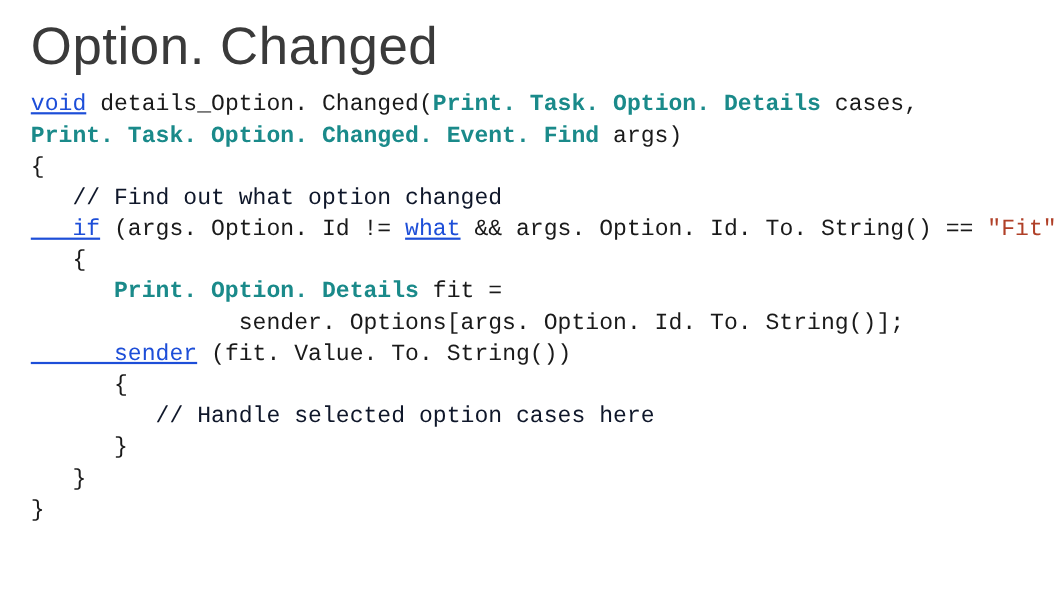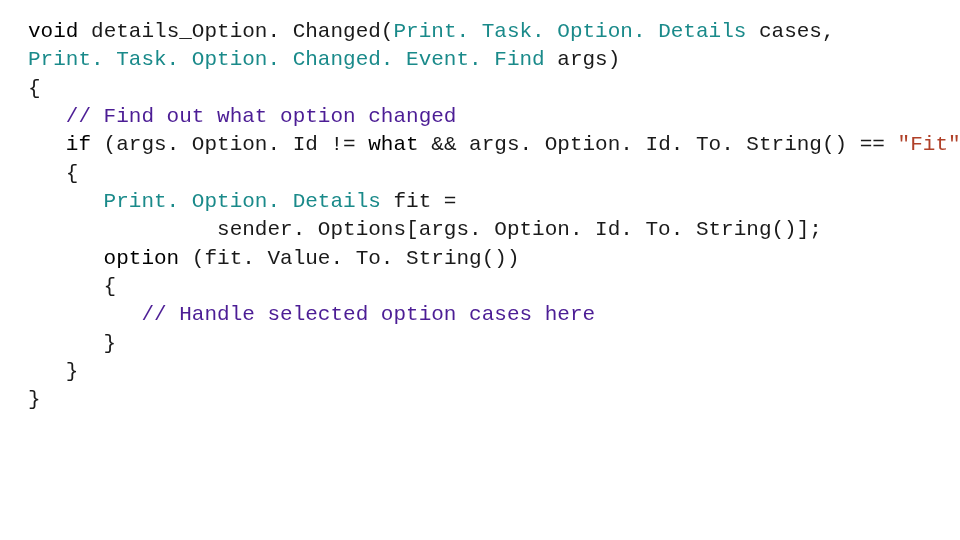--- a/index.html
+++ b/index.html
@@ -23,37 +23,38 @@
     line-height: 1.05;
   }
   .code {
     font-family: Consolas, "Courier New", monospace;
     font-size: 21px;
     line-height: 1.35;
     white-space: pre;
     color: #1a1a1a;
     font-weight: 500;
   }
-  .kw   { color: #000000; }  
-  .type { color: #1a8a8a; }  
+  .kw   { color: #1d4ed8; text-decoration: underline; }  
+  .type { color: #1a8a8a; font-weight: bold; }  
   .str  { color: #b04028; }  
-  .cmt  { color: #4c1d95; }  
+  .cmt  { color: #0f172a; }  
 </style>
 </head>
 <body>
 
 <div class="slide">
+  <h1 class="title">Option. Changed</h1>
 
   <div class="code"><span class="kw">void</span><span> details_Option. Changed(</span><span class="type">Print. Task. Option. Details</span><span> cases,</span>
 <span class="type">Print. Task. Option. Changed. Event. Find</span><span> args)</span>
 <span>{</span>
 <span class="cmt">   // Find out what option changed</span>
 <span class="kw">   if</span><span> (args. Option. Id != </span><span class="kw">what</span><span> &amp;&amp; args. Option. Id. To. String() == </span><span class="str">"Fit"</span>
 <span>   {</span>
 <span class="type">      Print. Option. Details</span><span> fit =</span>
 <span>               sender. Options[args. Option. Id. To. String()];</span>
-<span class="kw">      option</span><span> (fit. Value. To. String())</span>
+<span class="kw">      sender</span><span> (fit. Value. To. String())</span>
 <span>      {</span>
 <span class="cmt">         // Handle selected option cases here</span>
 <span>      }</span>
 <span>   }</span>
 <span>}</span></div>
 </div>
 
 </body></html>

